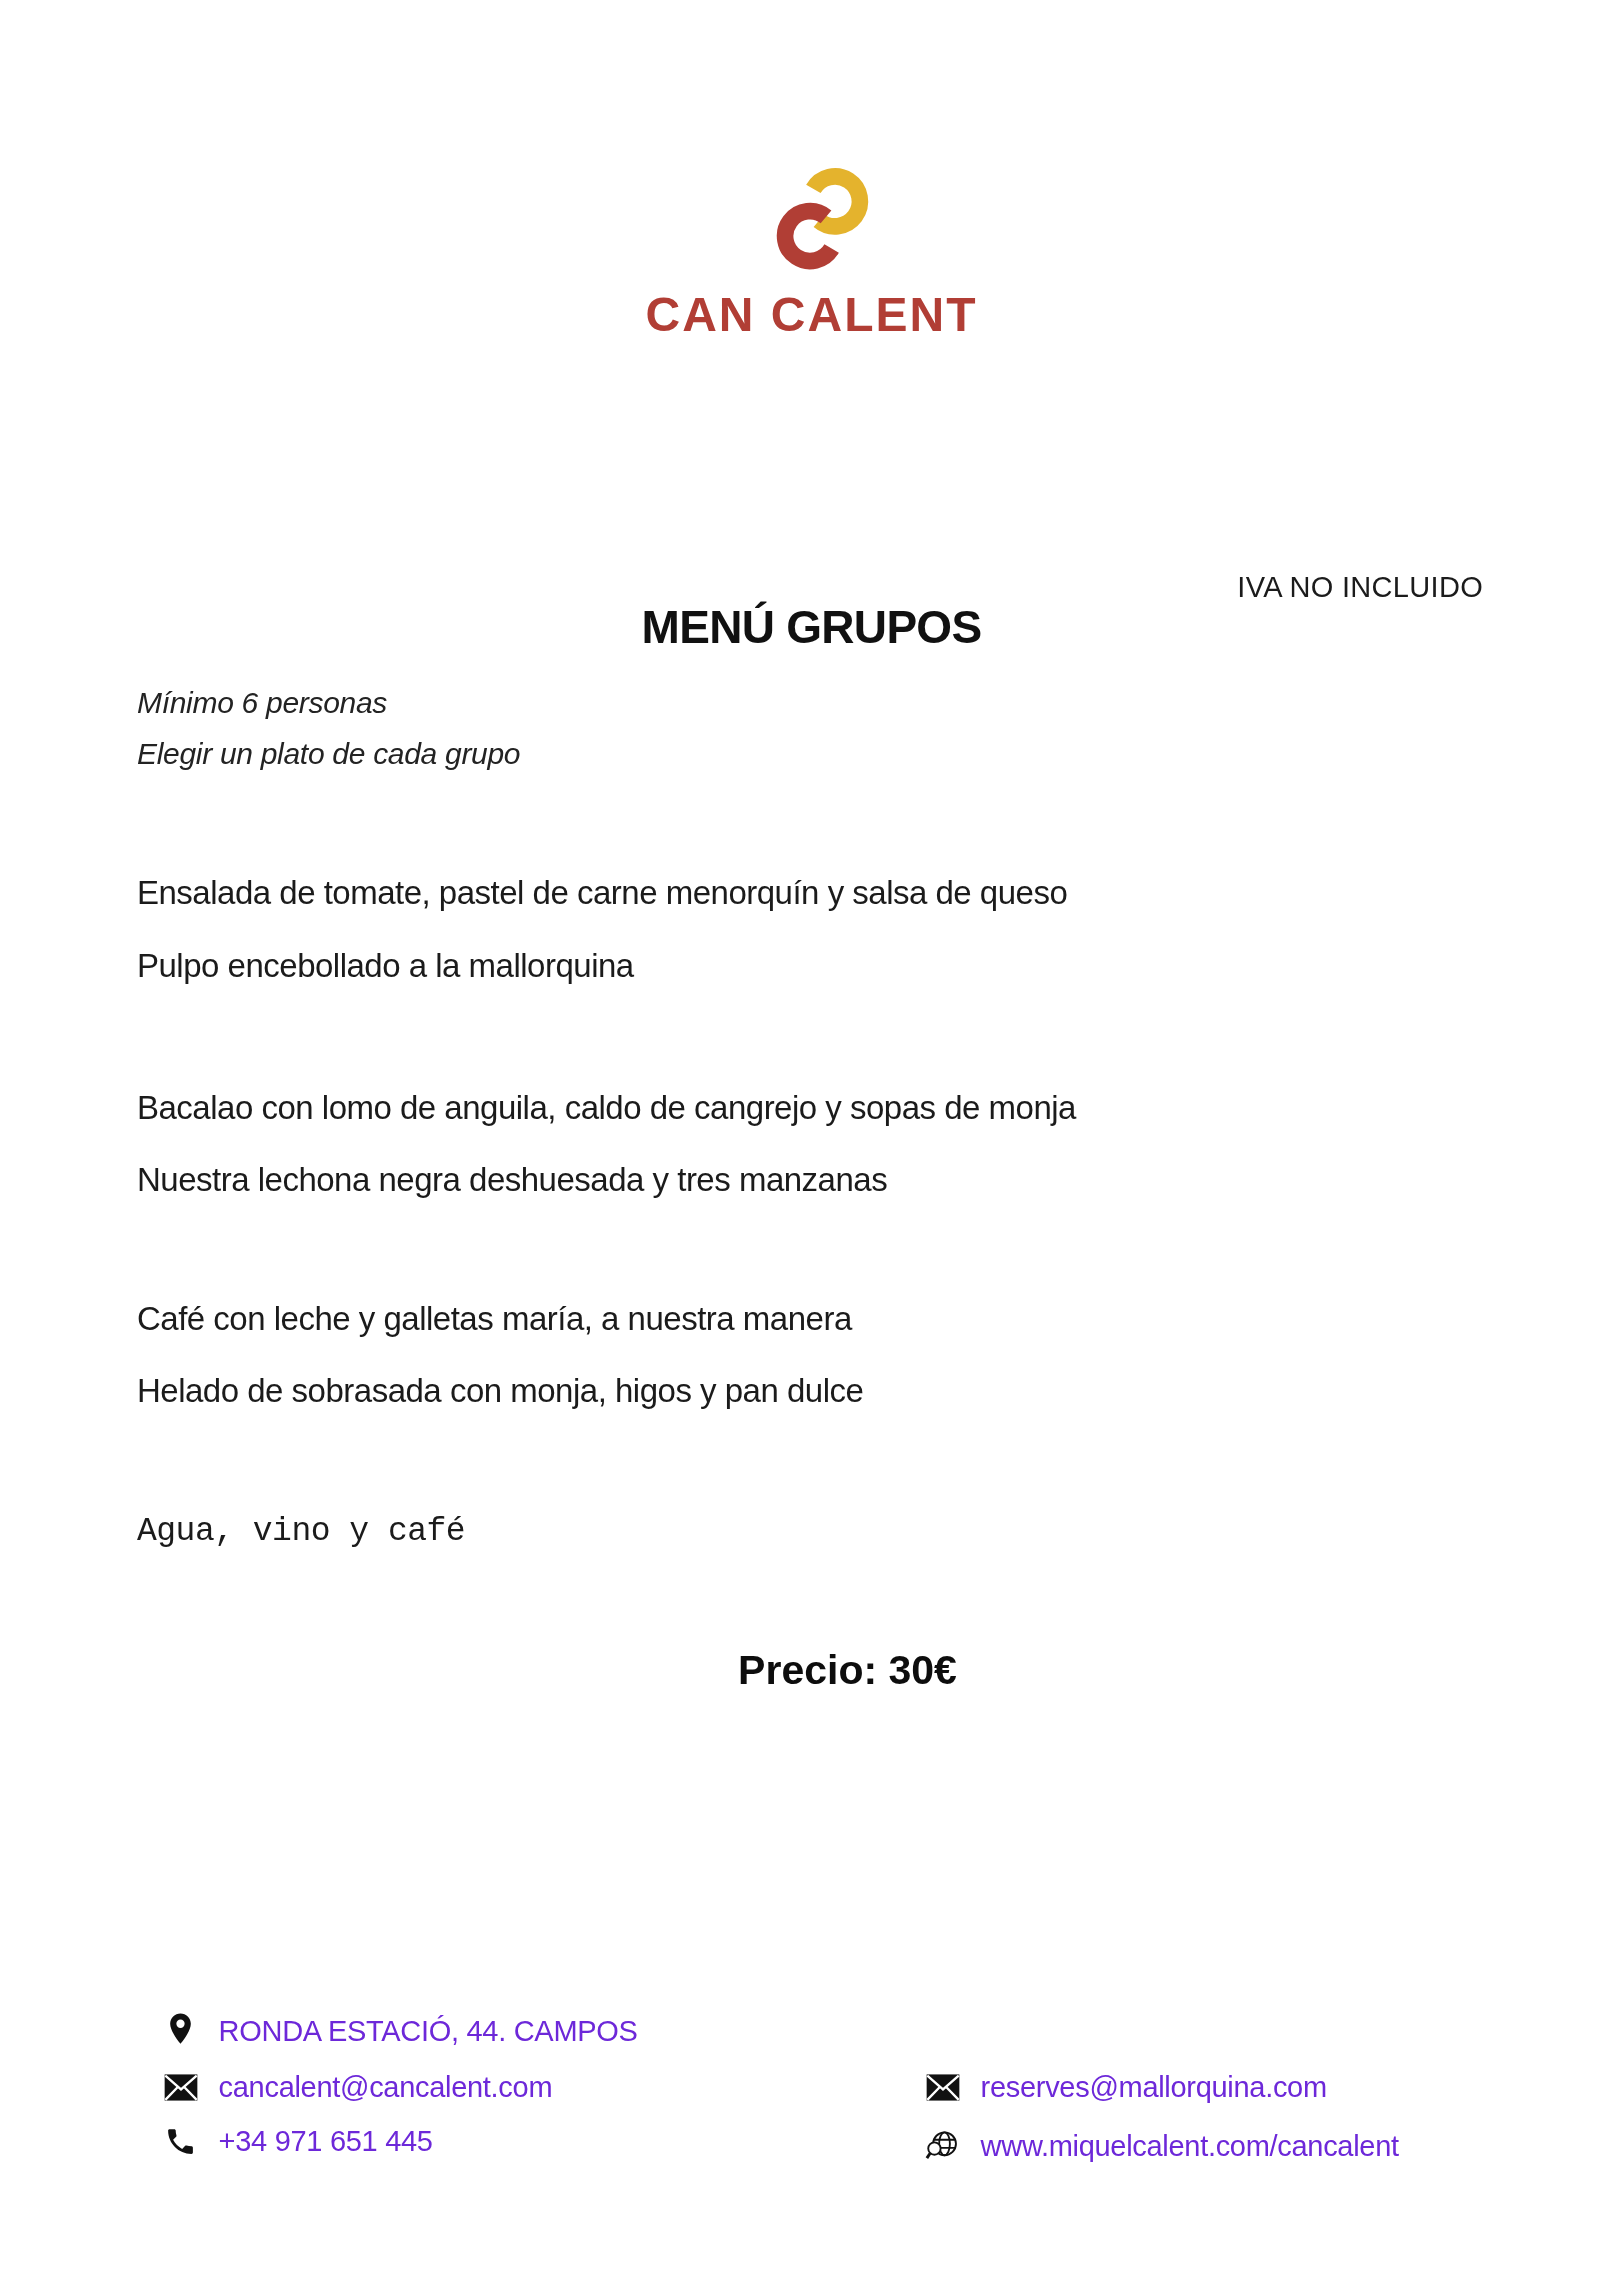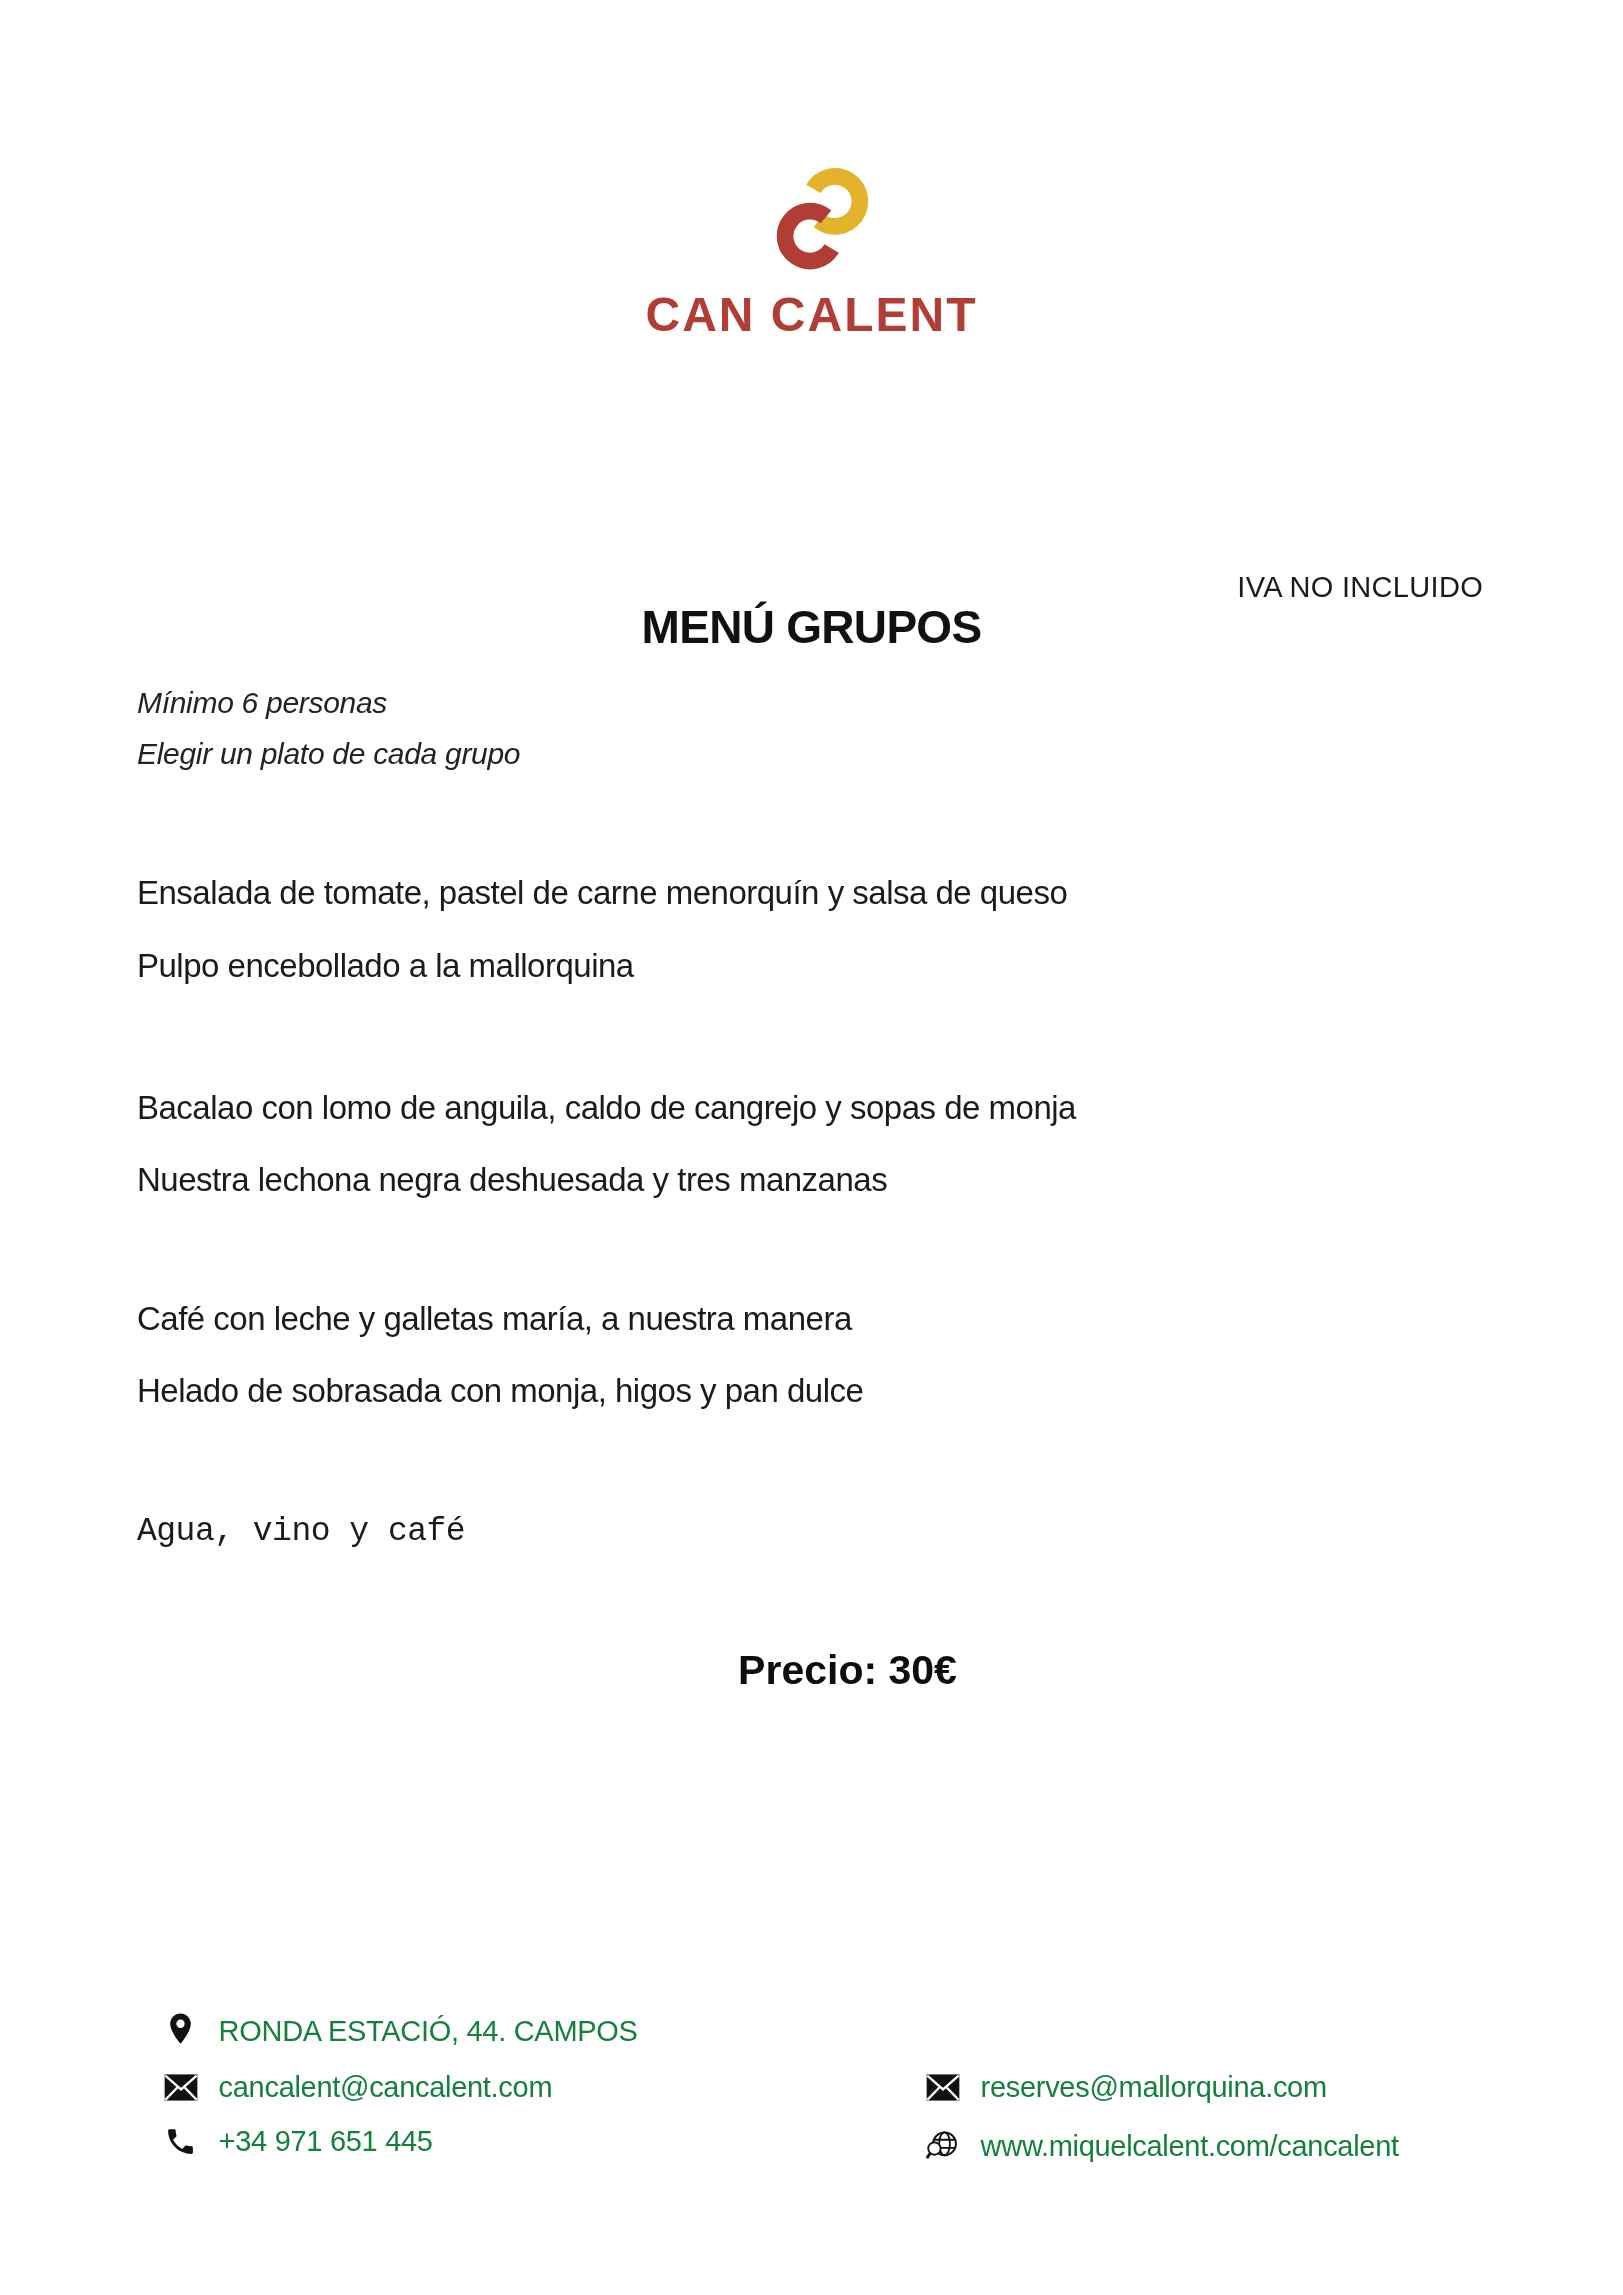--- a/index.html
+++ b/index.html
@@ -51,21 +51,21 @@
     font-size:41px;
     font-weight:bold;
     color:#0d0d0d;
     white-space:nowrap;
   }
   .contact-row{
     display:flex;
     align-items:center;
     gap:19.6px;
     font-size:29px;
-    color:#15803d;
+    color:#6d28d9;
     white-space:nowrap;
     letter-spacing:-0.3px;
   }
   .contact-row .icon-box{
     width:37px;
     height:41px;
     display:flex;
     align-items:center;
     justify-content:center;
     flex:0 0 auto;

